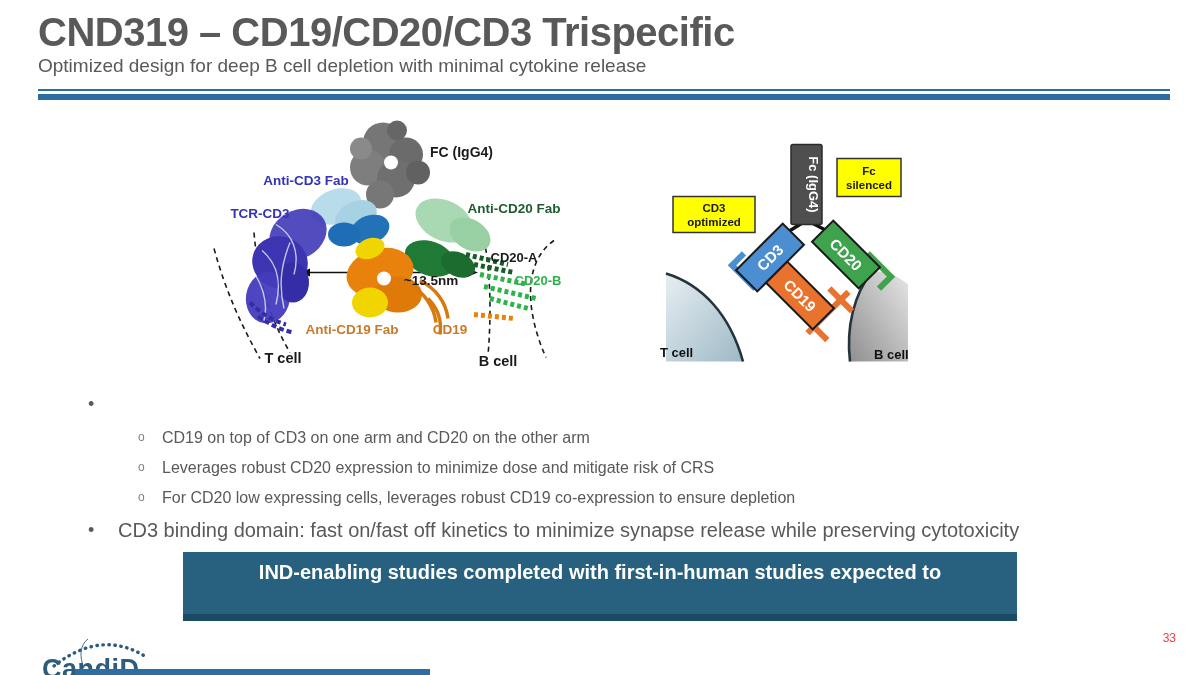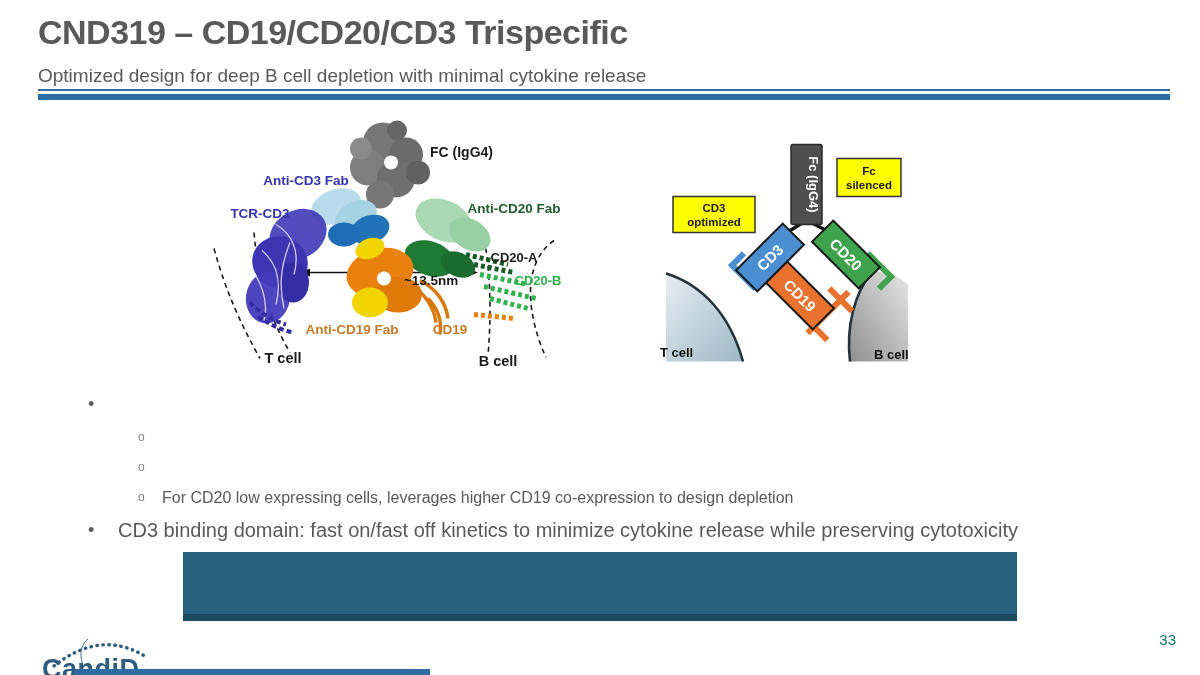--- a/index.html
+++ b/index.html
@@ -2,22 +2,22 @@
 <html><head>
 <meta charset="utf-8">
 <style>
   html,body{margin:0;padding:0;}
   body{
     width:1200px;height:675px;position:relative;background:#ffffff;
     font-family:"Liberation Sans",sans-serif;overflow:hidden;
   }
   
   .header{position:absolute;left:38px;top:12px;width:1132px;}
-  .title{font-size:34px;font-weight:bold;color:#595959;letter-spacing:-0.5px;line-height:40px;}
-  .subtitle{font-size:19px;color:#595959;margin-top:12px;line-height:23px;}
+  .title{font-size:40px;font-weight:bold;color:#595959;letter-spacing:-0.5px;line-height:40px;}
+  .subtitle{font-size:19px;color:#595959;margin-top:2px;line-height:23px;}
   .rule-thin{position:absolute;left:38px;top:89px;width:1132px;height:2px;background:#2e6da4;}
   .rule-thick{position:absolute;left:38px;top:94px;width:1132px;height:6px;background:#2e6da4;}
   
   .fig-structure{position:absolute;left:198px;top:112px;width:372px;height:268px;}
   .fig-schematic{position:absolute;left:650px;top:133px;width:270px;height:238px;}
   svg text{font-family:"Liberation Sans",sans-serif;}
   
   .bullets{position:absolute;left:88px;top:392px;width:1080px;color:#595959;}
   .b1{display:flex;font-size:20px;line-height:24px;}
   .b1 .mark{width:30px;flex:0 0 30px;font-size:18px;}
@@ -26,21 +26,21 @@
   .b2 .mark{width:24px;flex:0 0 24px;font-size:12px;color:#7f7f7f;}
   .b1.second{margin-top:10px;}
   
   .banner{
     position:absolute;left:183px;top:552px;width:834px;height:56px;
     background:#27617f;border-bottom:7px solid #1b4a63;
     color:#ffffff;font-weight:bold;font-size:20px;line-height:28px;
     text-align:center;padding-top:6px;
   }
   
-  .page-num{position:absolute;right:24px;top:631px;font-size:15px;color:#0f766e;}
+  .page-num{position:absolute;right:24px;top:631px;font-size:12px;color:#ef4444;}
   .logo{position:absolute;left:30px;top:638px;}
   .bottom-strip{position:absolute;left:75px;top:669px;width:355px;height:6px;background:#2e6da4;}
 </style>
 </head>
 <body>
 
 <div class="header">
   <div class="title">CND319 – CD19/CD20/CD3 Trispecific</div>
   <div class="subtitle">Optimized design for deep B cell depletion with minimal cytokine release</div>
 </div>
@@ -231,36 +231,39 @@
 </svg>
 </div>
 
 <div class="bullets">
   <div class="b1">
     <span class="mark">•</span>
   </div>
   <div class="subs">
     <div class="b2">
       <span class="mark">o</span>
+      <span>CD19 on top of CD3 on one arm and CD20 on the other arm</span>
     </div>
     <div class="b2">
       <span class="mark">o</span>
+      <span>Leverages robust CD20 expression to minimize dose and mitigate risk of CRS</span>
     </div>
     <div class="b2">
       <span class="mark">o</span>
-      <span>For CD20 low expressing cells, leverages higher CD19 co-expression to design depletion</span>
+      <span>For CD20 low expressing cells, leverages robust CD19 co-expression to ensure depletion</span>
     </div>
   </div>
   <div class="b1 second">
     <span class="mark">•</span>
-    <span>CD3 binding domain: fast on/fast off kinetics to minimize cytokine release while preserving cytotoxicity</span>
+    <span>CD3 binding domain: fast on/fast off kinetics to minimize synapse release while preserving cytotoxicity</span>
   </div>
 </div>
 
 <div class="banner">
+  <div>IND-enabling studies completed with first-in-human studies expected to</div>
 </div>
 
 <div class="logo">
   <svg width="150" height="56" viewBox="0 0 150 56">
     <path d="M 24,28 Q 72,-10 118,20" stroke="#2d5c7d" stroke-width="3.4" fill="none" stroke-dasharray="0.5 5.5" stroke-linecap="round"></path>
     <path d="M 54,30 C 49,18 50,7 58,1" stroke="#2d5c7d" stroke-width="0.9" fill="none"></path>
     <text x="12" y="40" font-size="27" font-weight="bold" fill="#2d5c7d" letter-spacing="0.5">CandiD</text>
     <line x1="16" y1="49" x2="36" y2="49" stroke="#2d5c7d" stroke-width="0.9"></line>
     <line x1="114" y1="49" x2="134" y2="49" stroke="#2d5c7d" stroke-width="0.9"></line>
     <text x="75" y="51.5" font-size="6.5" letter-spacing="2.6" fill="#2d5c7d" text-anchor="middle">THERAPEUTICS</text>

